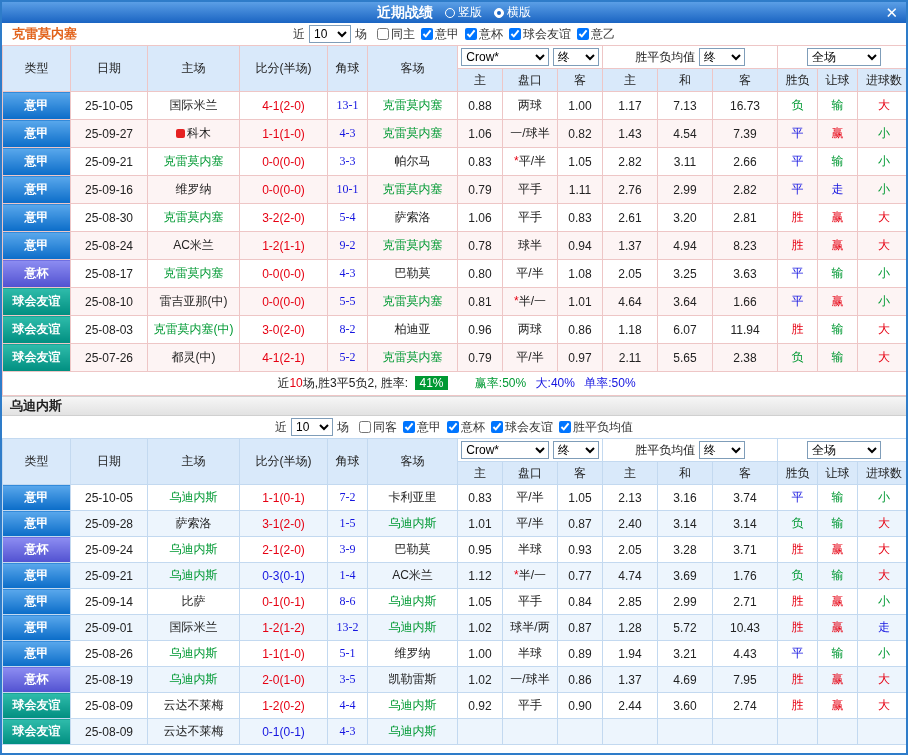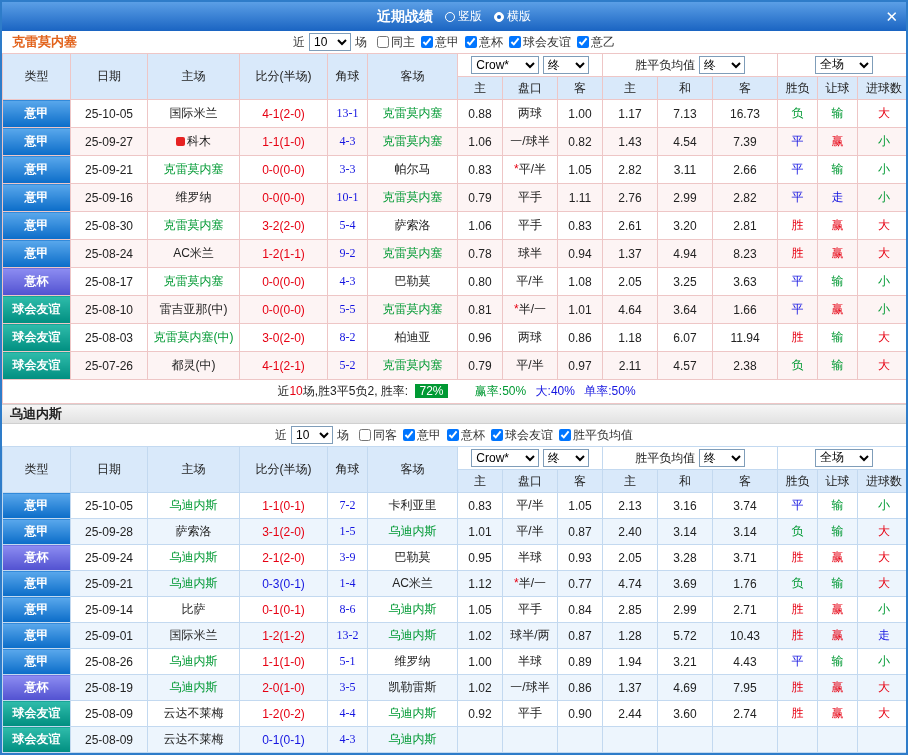--- a/index.html
+++ b/index.html
@@ -1,36 +1,36 @@
 <!DOCTYPE html>
 <html><head>
 <meta charset="utf-8">
 <style>
 *{box-sizing:border-box;margin:0;padding:0;}
 body{font-family:"Liberation Sans","DejaVu Sans",sans-serif;background:#fff;}
 #app{width:908px;height:755px;border:2px solid #2e7cc9;overflow:hidden;background:#fff;}
-.titlebar{height:29px;background:linear-gradient(#5b9fe6,#1a64c2);display:flex;align-items:center;justify-content:center;position:relative;color:#fff;font-size:12px;}
+.titlebar{height:21px;background:linear-gradient(#5b9fe6,#1a64c2);display:flex;align-items:center;justify-content:center;position:relative;color:#fff;font-size:12px;}
 .title{font-weight:bold;font-size:14px;}
 .rgroup{display:inline-flex;align-items:center;margin-left:12px;cursor:pointer;}
 .rgroup>span:last-child{margin-left:3px;}
 .radio{width:10px;height:10px;border:1px solid #fff;border-radius:50%;display:inline-block;position:relative;}
 .radio.sel{background:#fff;}
 .radio.sel::after{content:"";position:absolute;left:2px;top:2px;width:4px;height:4px;background:#1a64c2;border-radius:50%;}
 .close{position:absolute;right:8px;font-size:15px;font-weight:bold;cursor:pointer;}
 .filter{height:22px;display:flex;align-items:center;justify-content:center;font-size:12px;color:#333;position:relative;}
 .filter>*{margin:0 2px;}
 .teamname{position:absolute;left:8px;color:#e2631c;font-weight:bold;font-size:13px;}
 .ckgroup{display:inline-flex;align-items:center;}
 .ck{display:inline-flex;align-items:center;margin-left:6px;cursor:pointer;}
 .ck input{width:12px;height:12px;margin:0 2px 0 0;}
 select{font-size:12px;height:18px;border:1px solid #7f9db9;background:#fff;}
 .sel-ct{width:42px;}
-.sel-co{width:68px;}
+.sel-co{width:88px;}
 .sel-sm{width:46px;}
-.sel-md{width:58px;font-family:Liberation Mono, monospace;}
+.sel-md{width:74px;}
 .band{height:20px;background:linear-gradient(#f6f6f6,#e2e2e2);border-top:1px solid #d0d0d0;border-bottom:1px solid #d0d0d0;display:flex;align-items:center;padding-left:8px;font-size:13px;font-weight:bold;color:#222;}
 .grid{width:908px;border-collapse:collapse;table-layout:fixed;font-size:12px;color:#222;}
 .grid th{font-weight:normal;background:#d9e9fa;height:23px;text-align:center;}
 .grid th.ctrl{background:#fff;}
 .sec1 .grid th,.sec1 .grid td{border:1px solid #eec6c6;}
 .sec2 .grid th,.sec2 .grid td{border:1px solid #c3d9f0;}
 .grid tbody td{text-align:center;overflow:hidden;white-space:nowrap;}
 .sec1 .grid tbody td{height:28px;}
 .sec2 .grid tbody td{height:26px;}
 .sec1 .grid tbody tr:nth-child(even) td:not(.lg){background:#fdf4f4;}
@@ -306,32 +306,32 @@
             <td class="lg lg-teal">球会友谊</td>
             <td class="date">25-07-26</td>
             <td class="team"><span>都灵(中)</span></td>
             <td class="score sc-r">4-1(2-1)</td>
             <td class="corner">5-2</td>
             <td class="team"><span class="green">克雷莫内塞</span></td>
             <td class="odds">0.79</td>
             <td class="pk"><span>平/半</span></td>
             <td class="odds">0.97</td>
             <td class="odds">2.11</td>
-            <td class="odds">4.57</td>
+            <td class="odds">5.65</td>
             <td class="odds">2.38</td>
             <td class="res" style="color: rgb(0, 153, 51);">负</td>
             <td class="res" style="color: rgb(0, 153, 51);">输</td>
             <td class="res" style="color: rgb(230, 0, 18);">大</td>
           </tr>
         </tbody>
       <tfoot>
         <tr class="sumrow">
           <td colspan="15">
             <span>近</span><span class="red">10</span><span>场,胜3平5负2, 胜率:</span>
-            <span class="winbadge">72%</span>
+            <span class="winbadge">41%</span>
             <span class="greentx">赢率:50%</span>
             <span class="bluetx">大:40%</span>
             <span class="bluetx">单率:50%</span>
           </td>
         </tr>
       </tfoot>
     </table>
   </div>
 
   <div class="section sec2">

